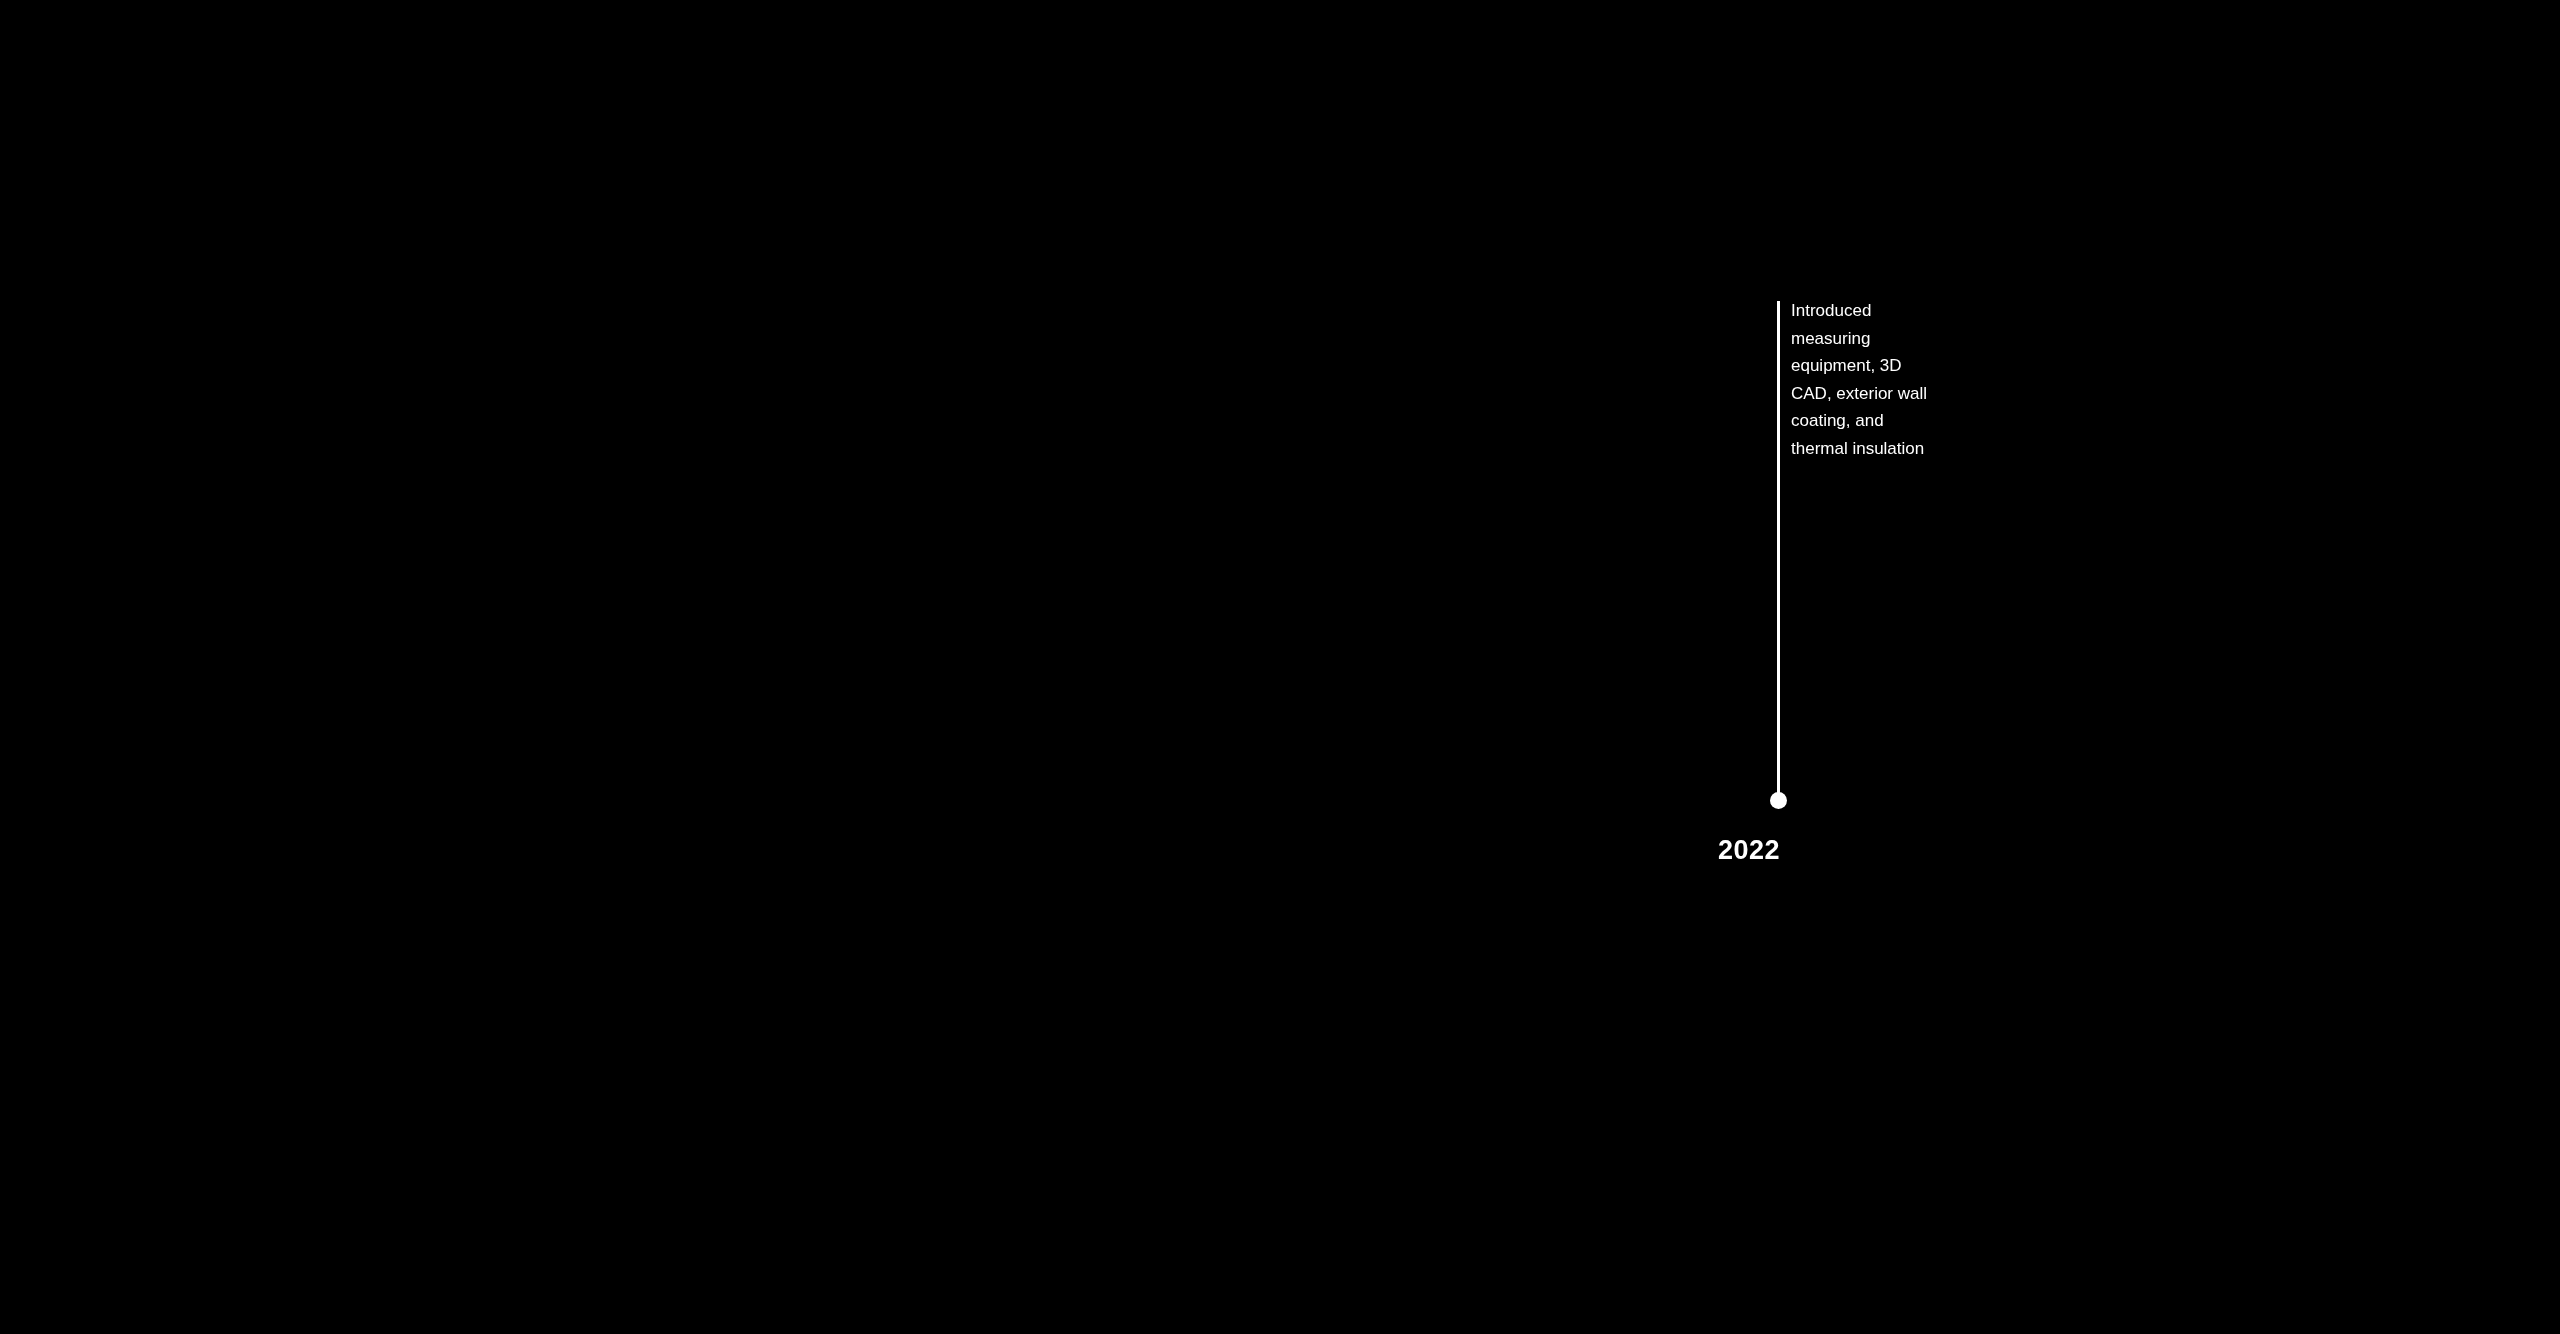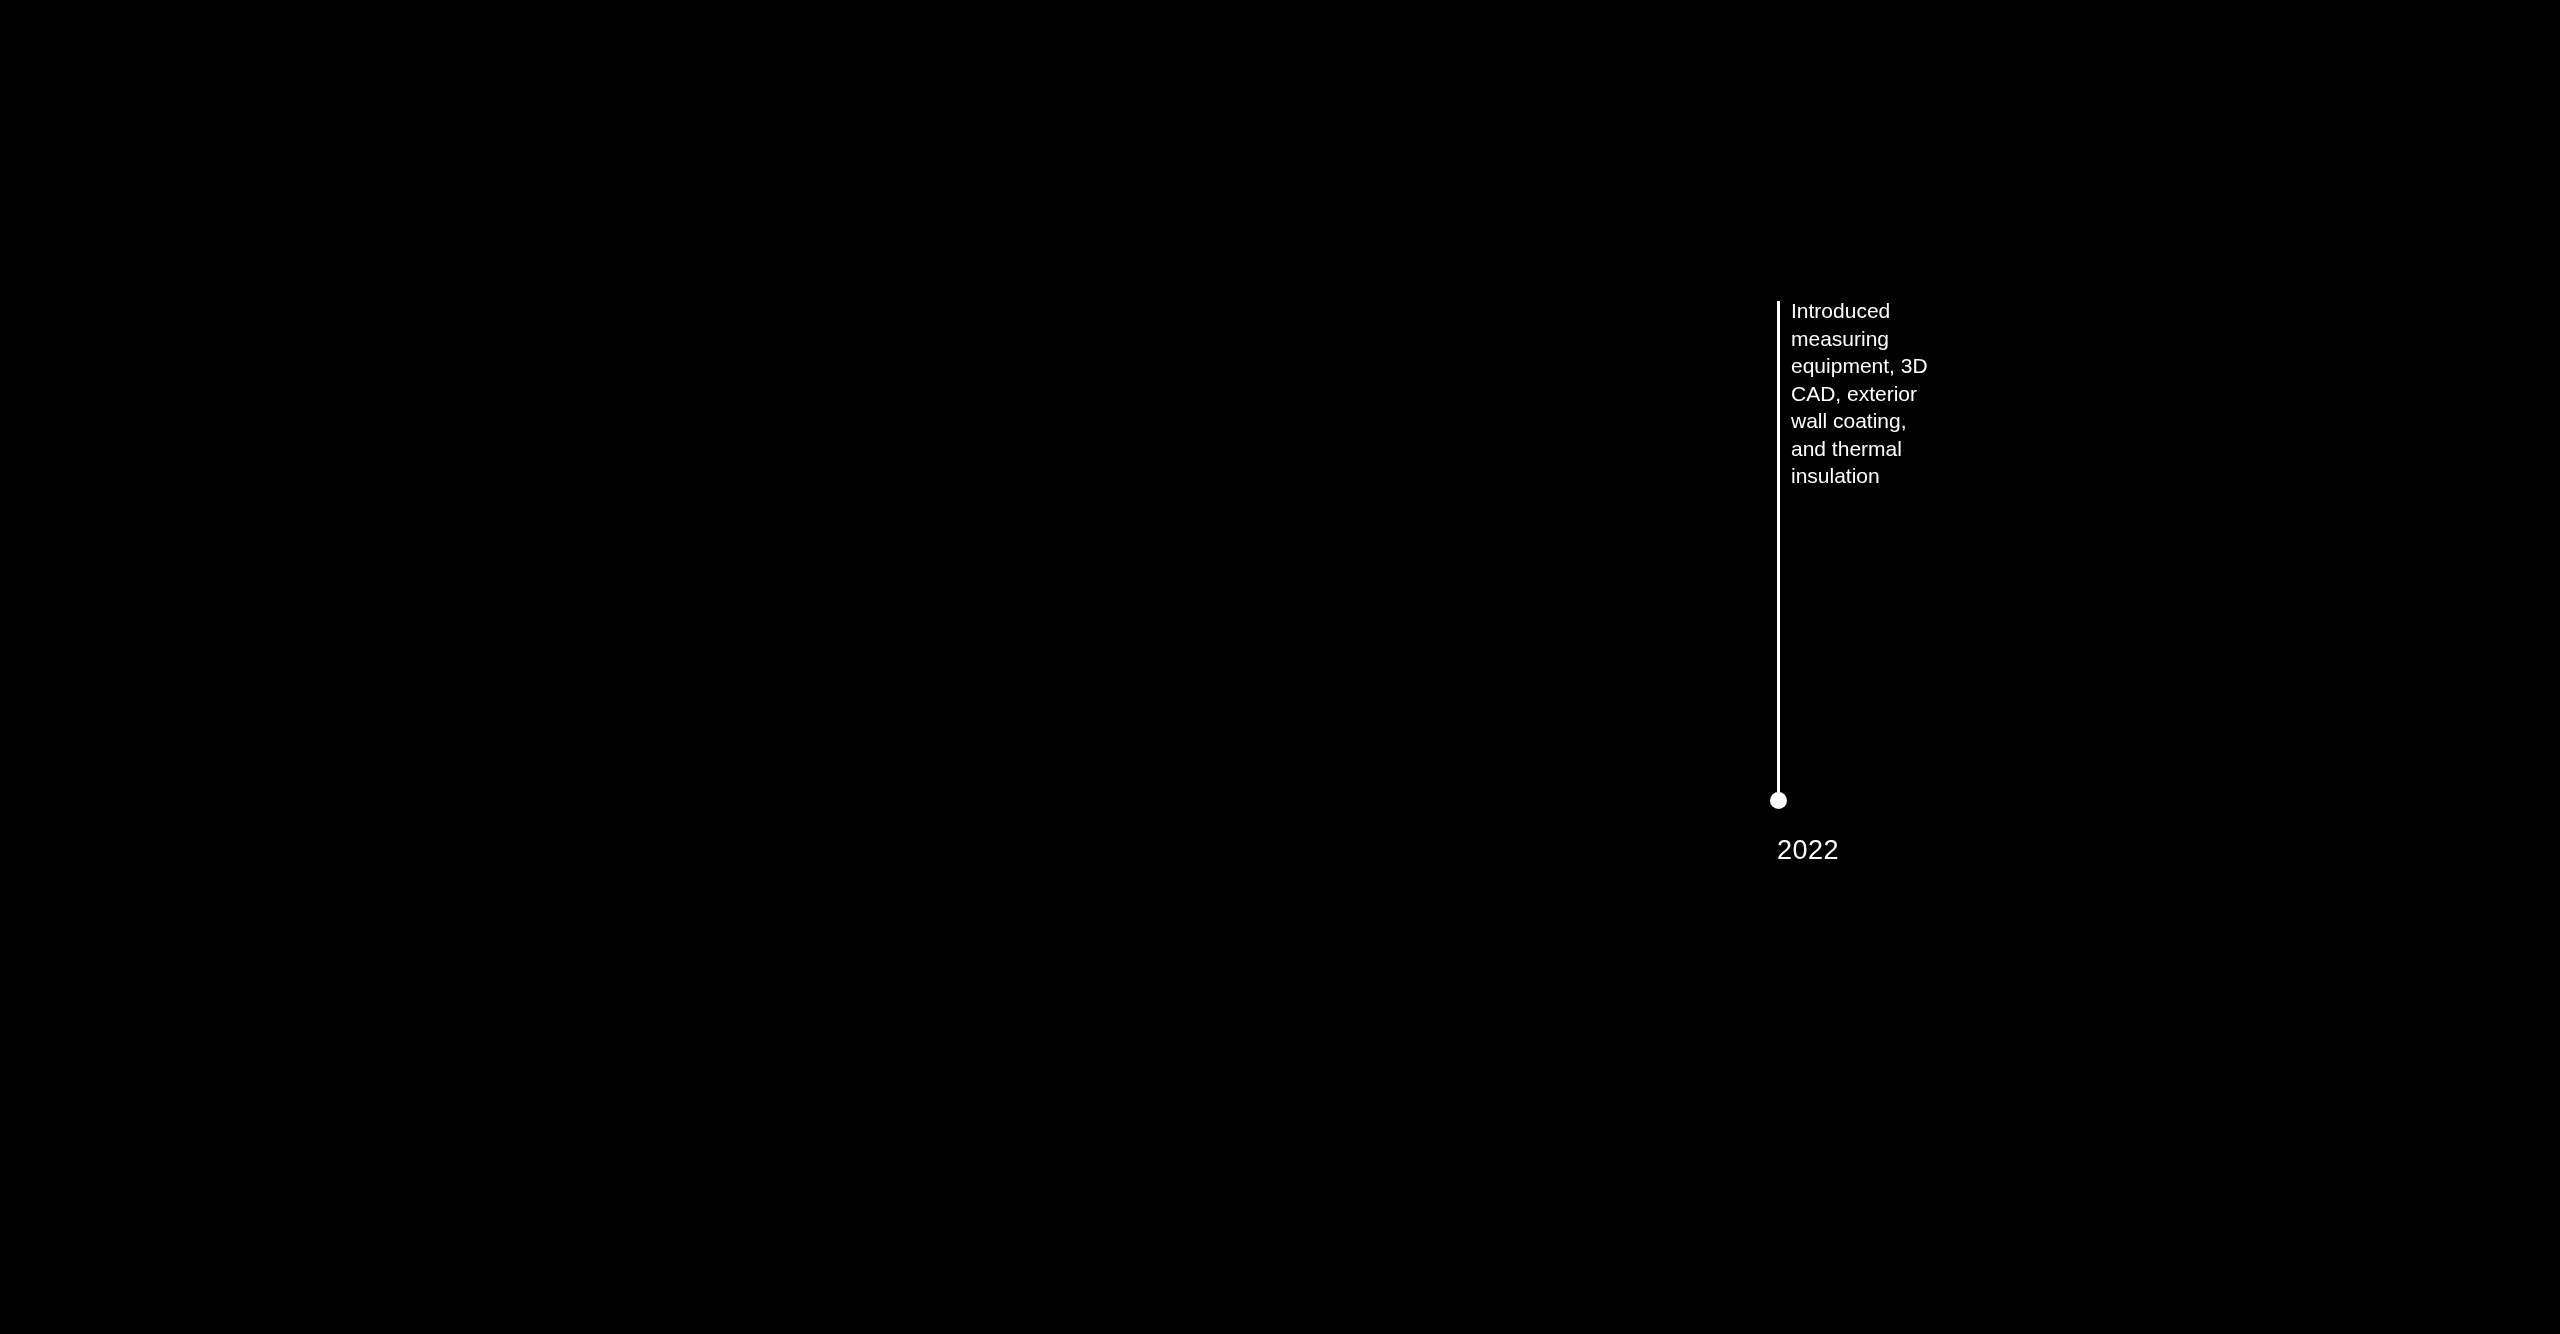--- a/index.html
+++ b/index.html
@@ -39,32 +39,32 @@
     width: 17px;
     height: 17px;
     border-radius: 50%;
     background: var(--foreground, #fff);
   }
   .timeline-year {
     position: absolute;
     left: 1718px;
     top: 835px;
     width: 121px;
-    text-align: right;
+    text-align: left;
     font-size: 27px;
-    font-weight: 400;
+    font-weight: 700;
     letter-spacing: 0.5px;
     color: var(--foreground, #fff);
   }
   .timeline-desc {
     position: absolute;
     left: 1791px;
     top: 297px;
     width: 142px;
-    font-size: 21px;
+    font-size: 17px;
     line-height: 27.5px;
     font-weight: 400;
     color: var(--foreground, #fff);
   }
 </style>
 </head>
 <body>
 
 <div class="stage">
   <div class="timeline-item">

